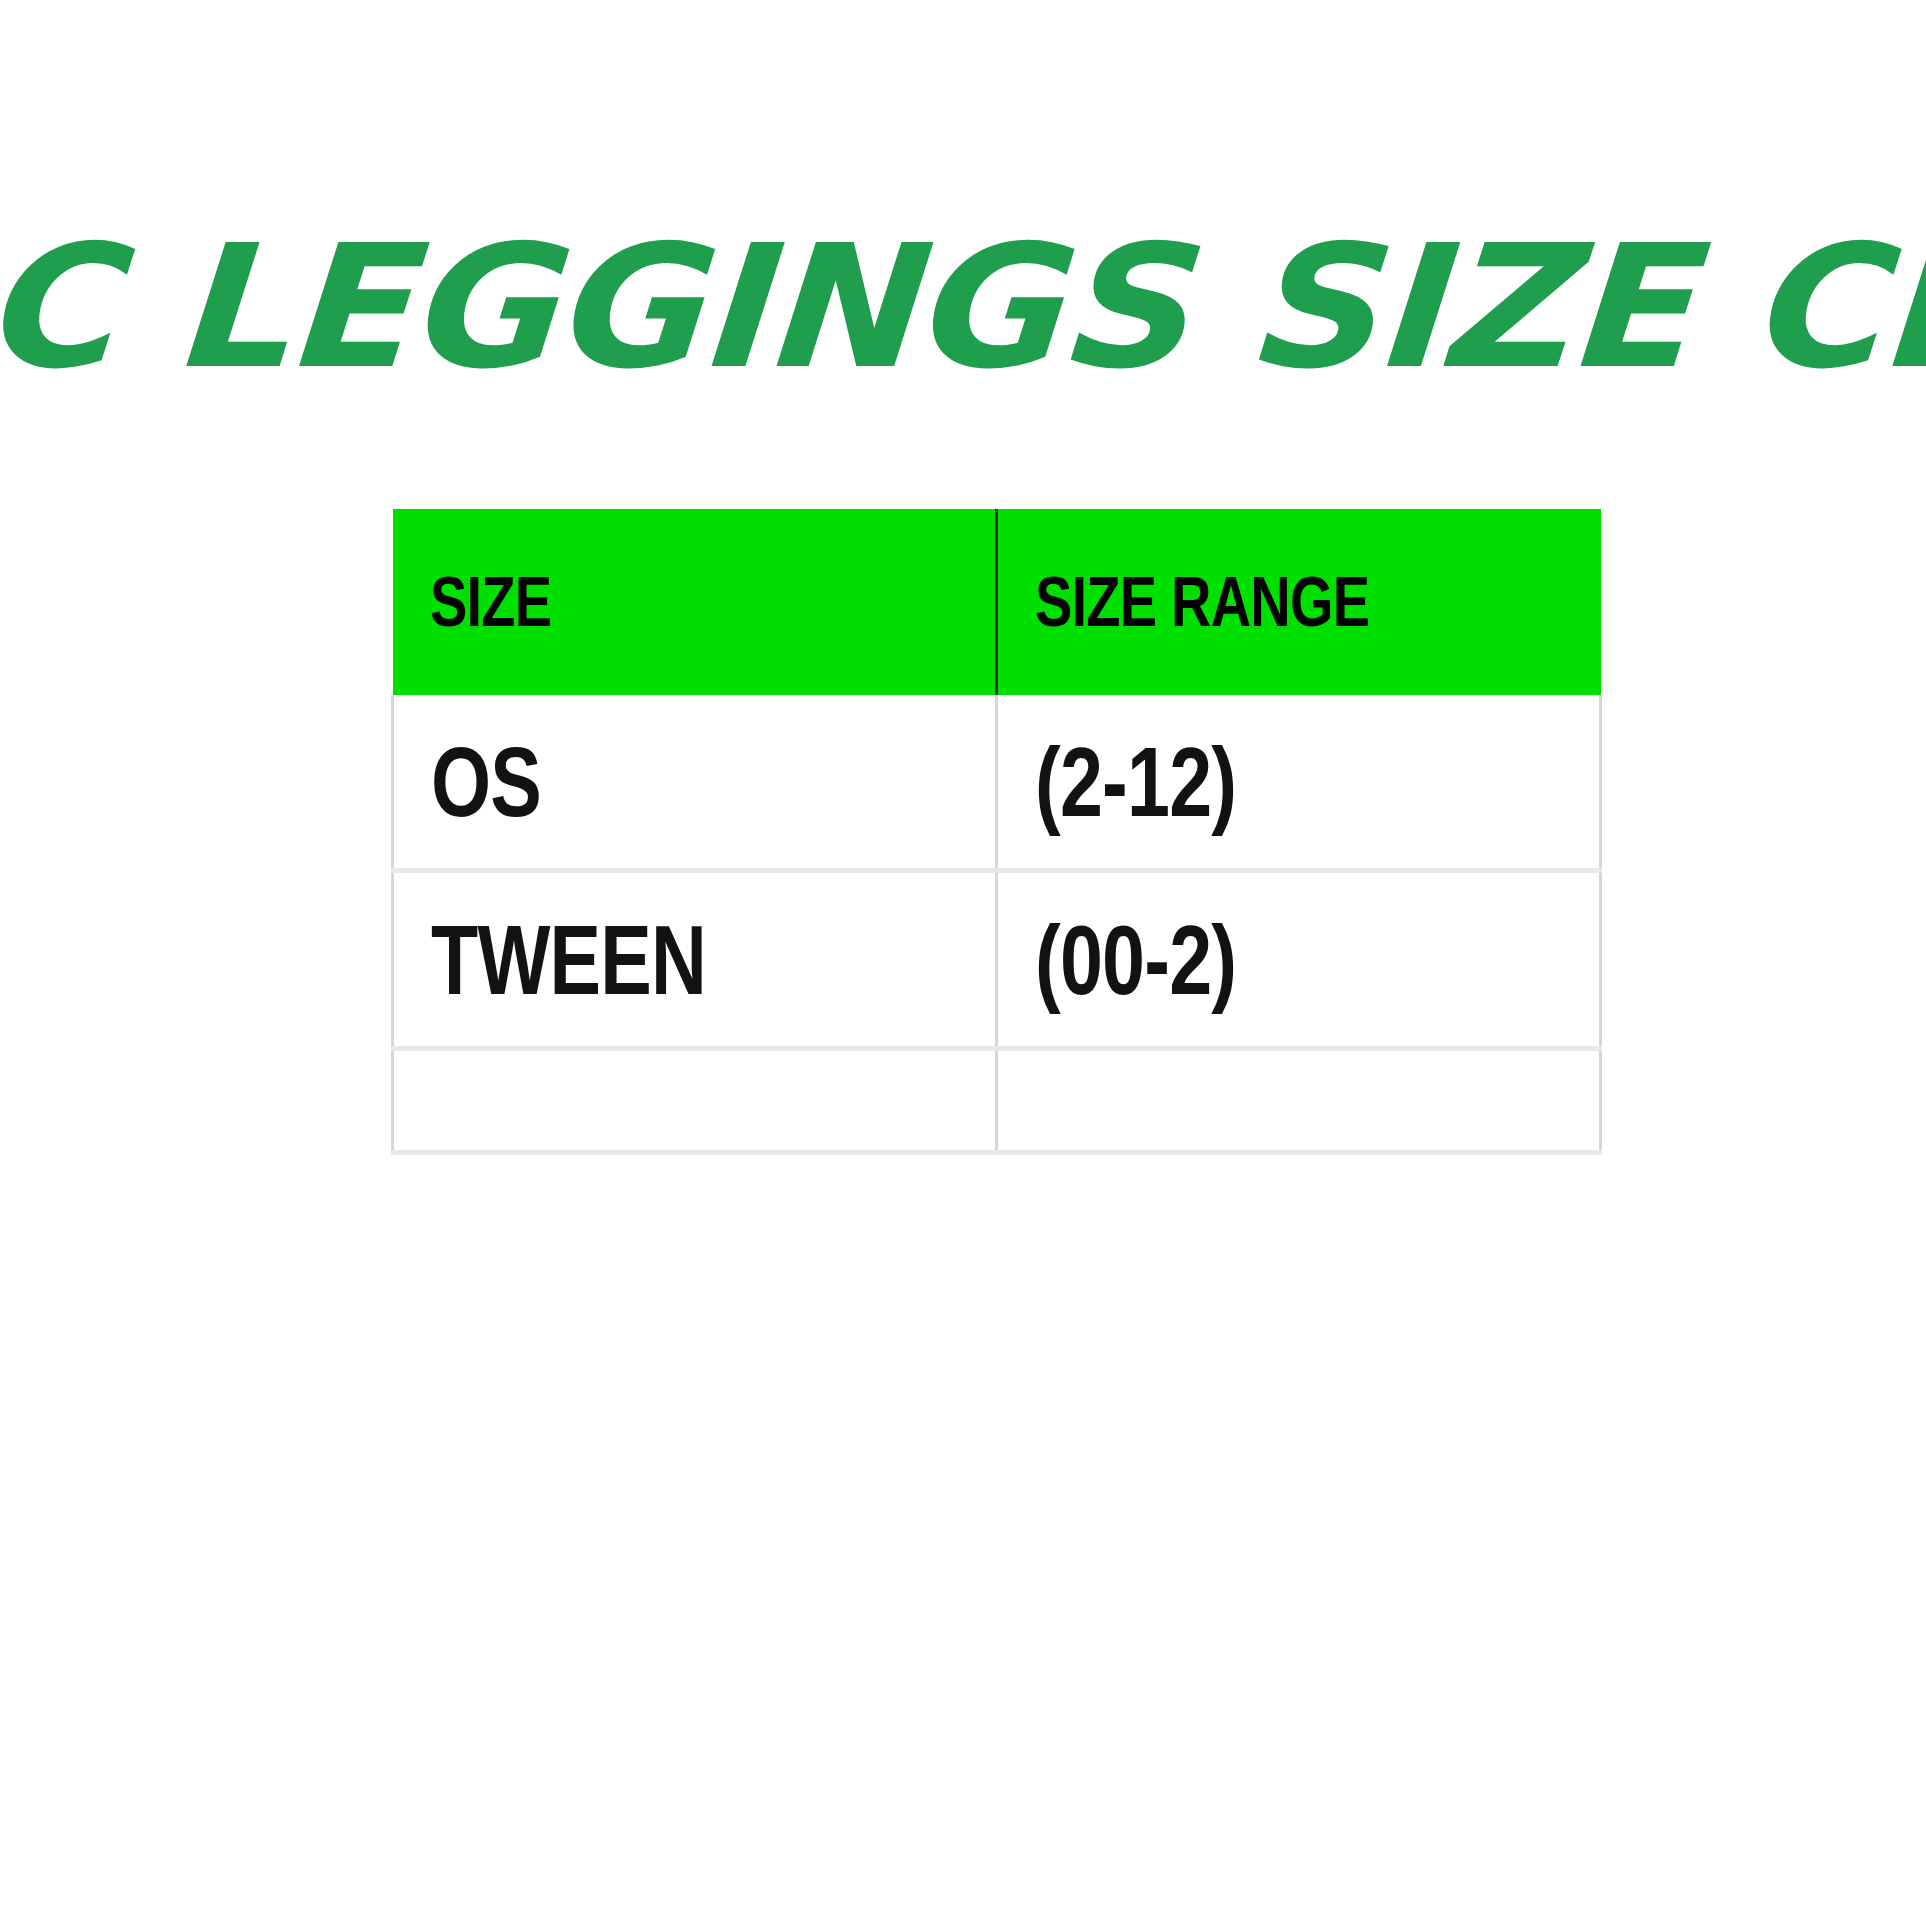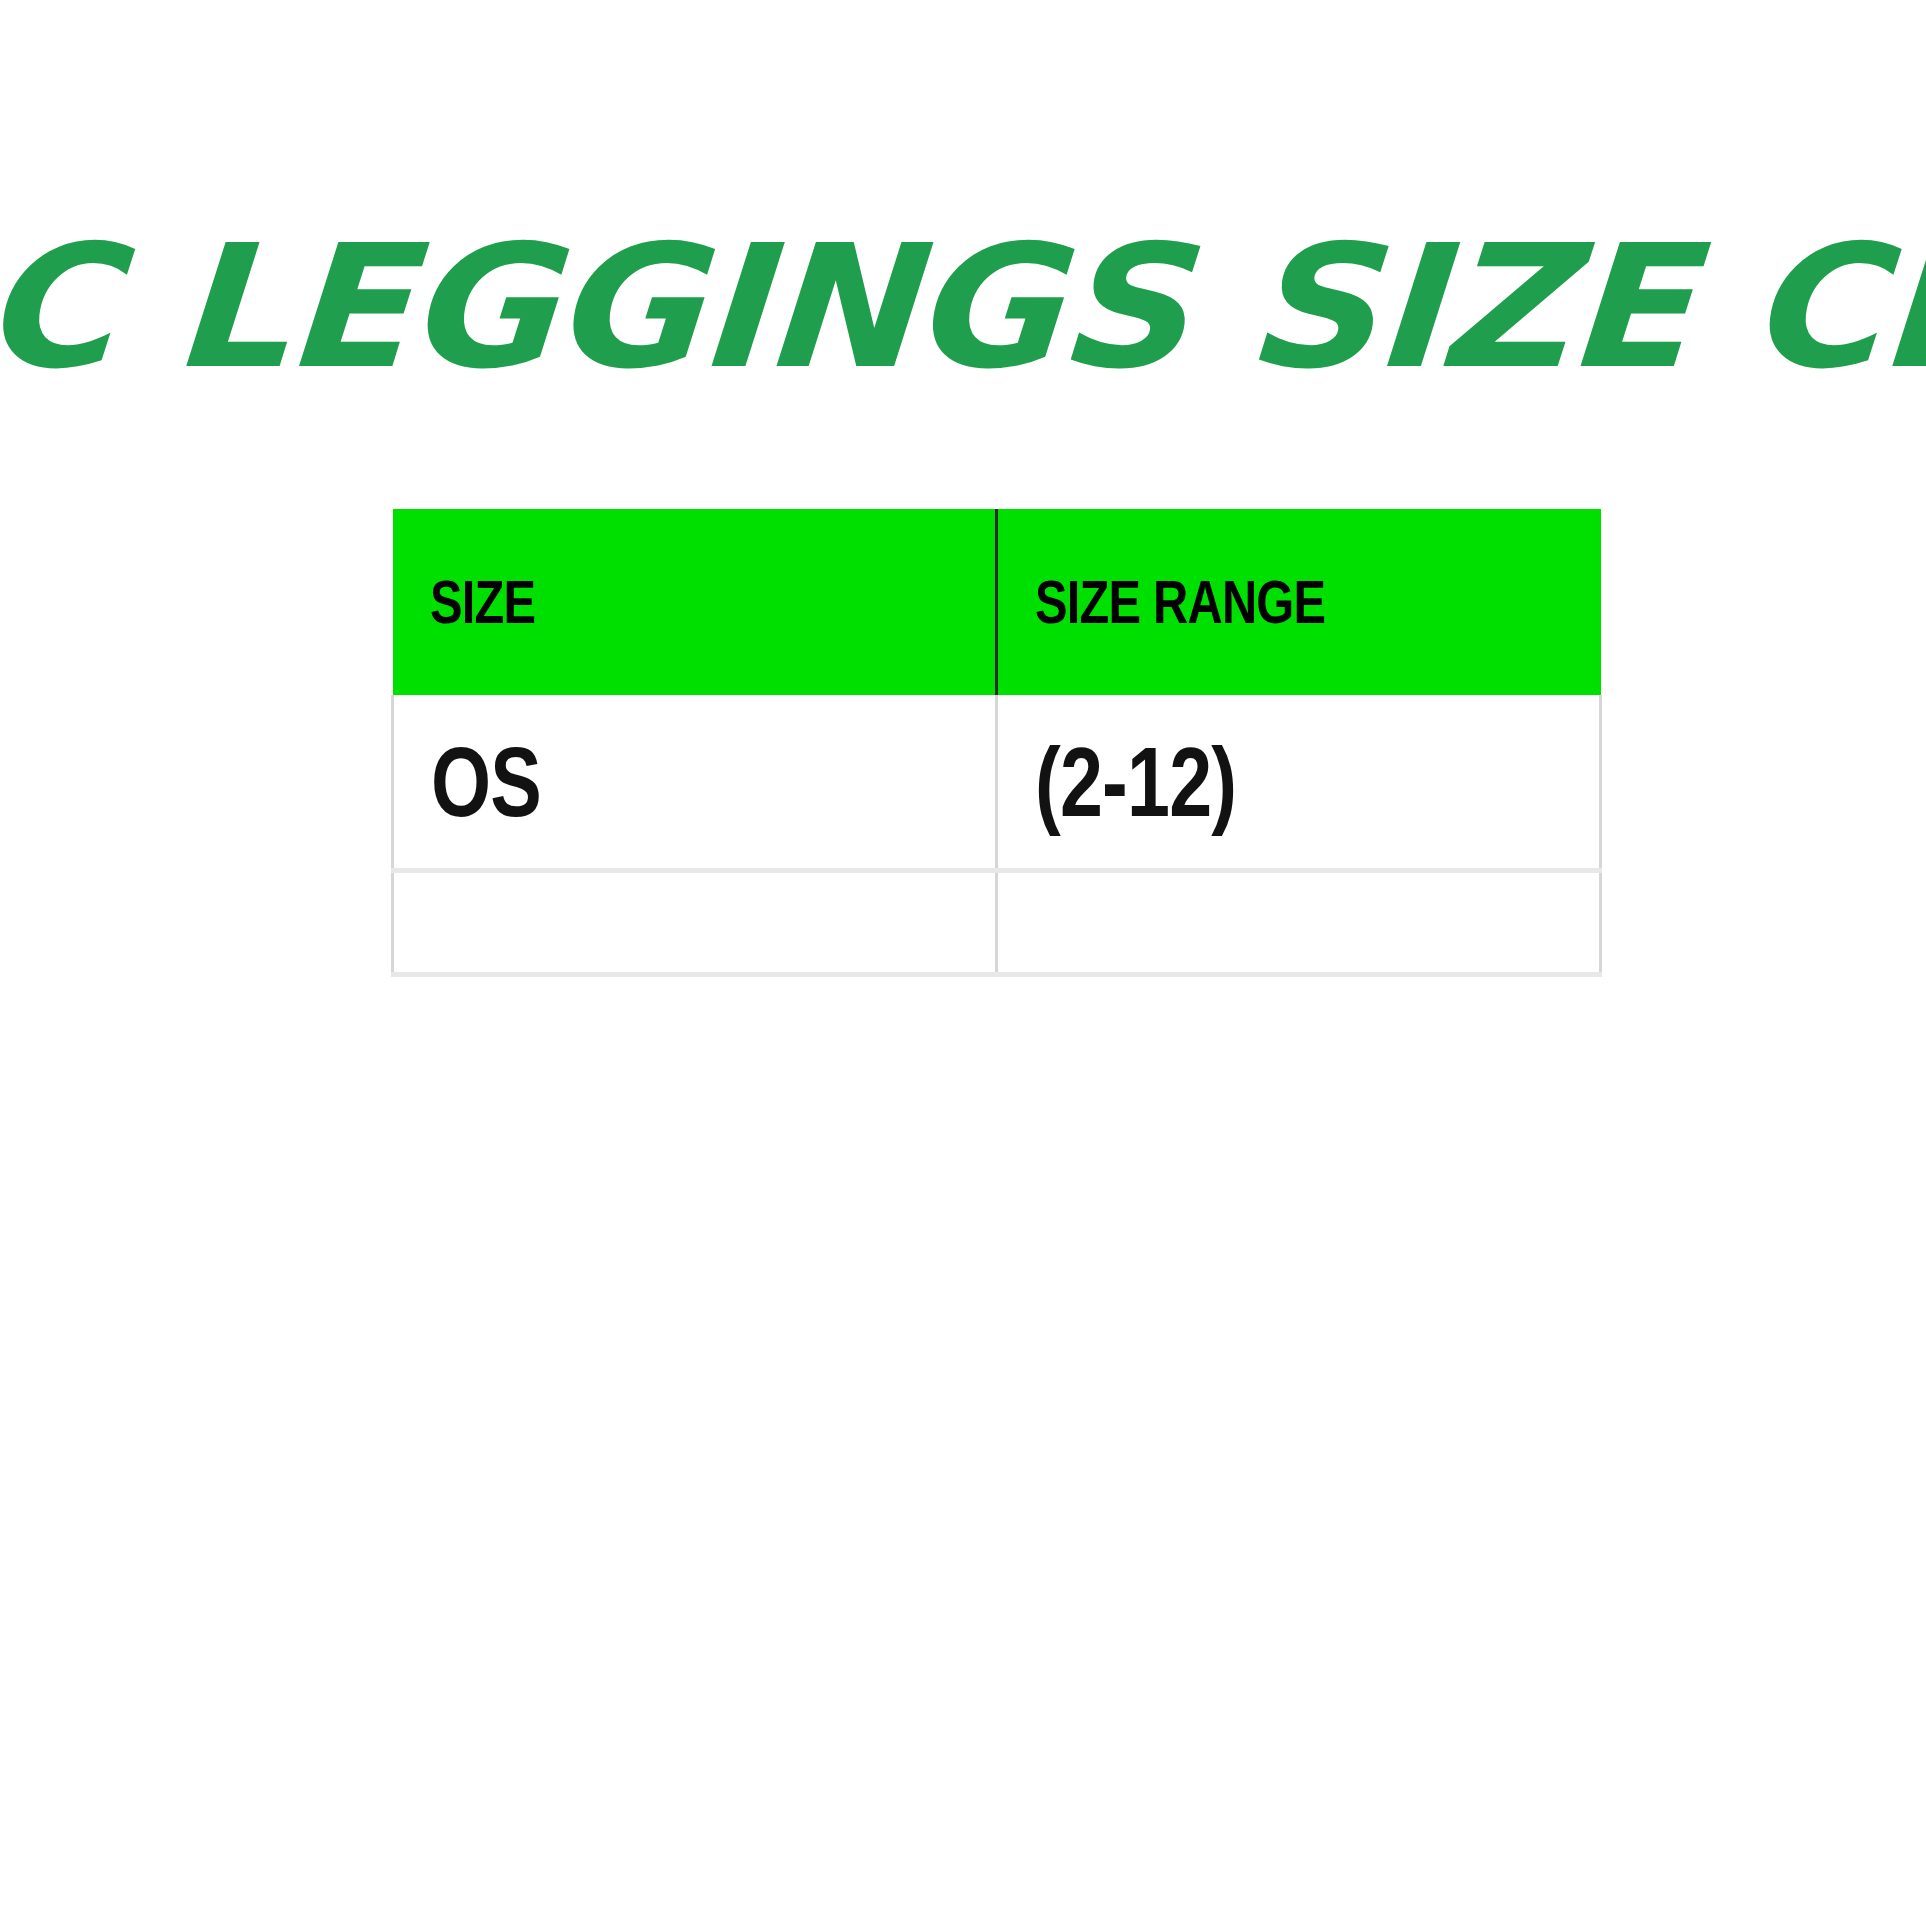--- a/index.html
+++ b/index.html
@@ -67,21 +67,21 @@
   table.size-chart thead th {
     background: #00e000;
     height: 186px;
     padding: 0 0 0 37px;
     margin: 0;
     text-align: left;
     vertical-align: middle;
     color: #000000;
     font-family: "Liberation Sans", sans-serif;
     font-weight: 700;
-    font-size: 61px;
+    font-size: 70px;
     line-height: 1;
     letter-spacing: -1px;
     border: none;
     white-space: nowrap;
     transform: none;
   }
 
   table.size-chart thead th .hcell {
     display: inline-block;
     transform: scaleX(0.80);
@@ -154,20 +154,28 @@
           <td>
             <span class="bcell">OS</span>
           </td>
           <td>
             <span class="bcell">(2-12)</span>
           </td>
         </tr>
 
 
 
+        <tr>
+          <td>
+            <span class="bcell">TWEEN</span>
+          </td>
+          <td>
+            <span class="bcell">(00-2)</span>
+          </td>
+        </tr>
 
 
 
         <tr class="stub-row">
           <td>
             <span class="bcell"></span>
           </td>
           <td>
             <span class="bcell"></span>
           </td>

